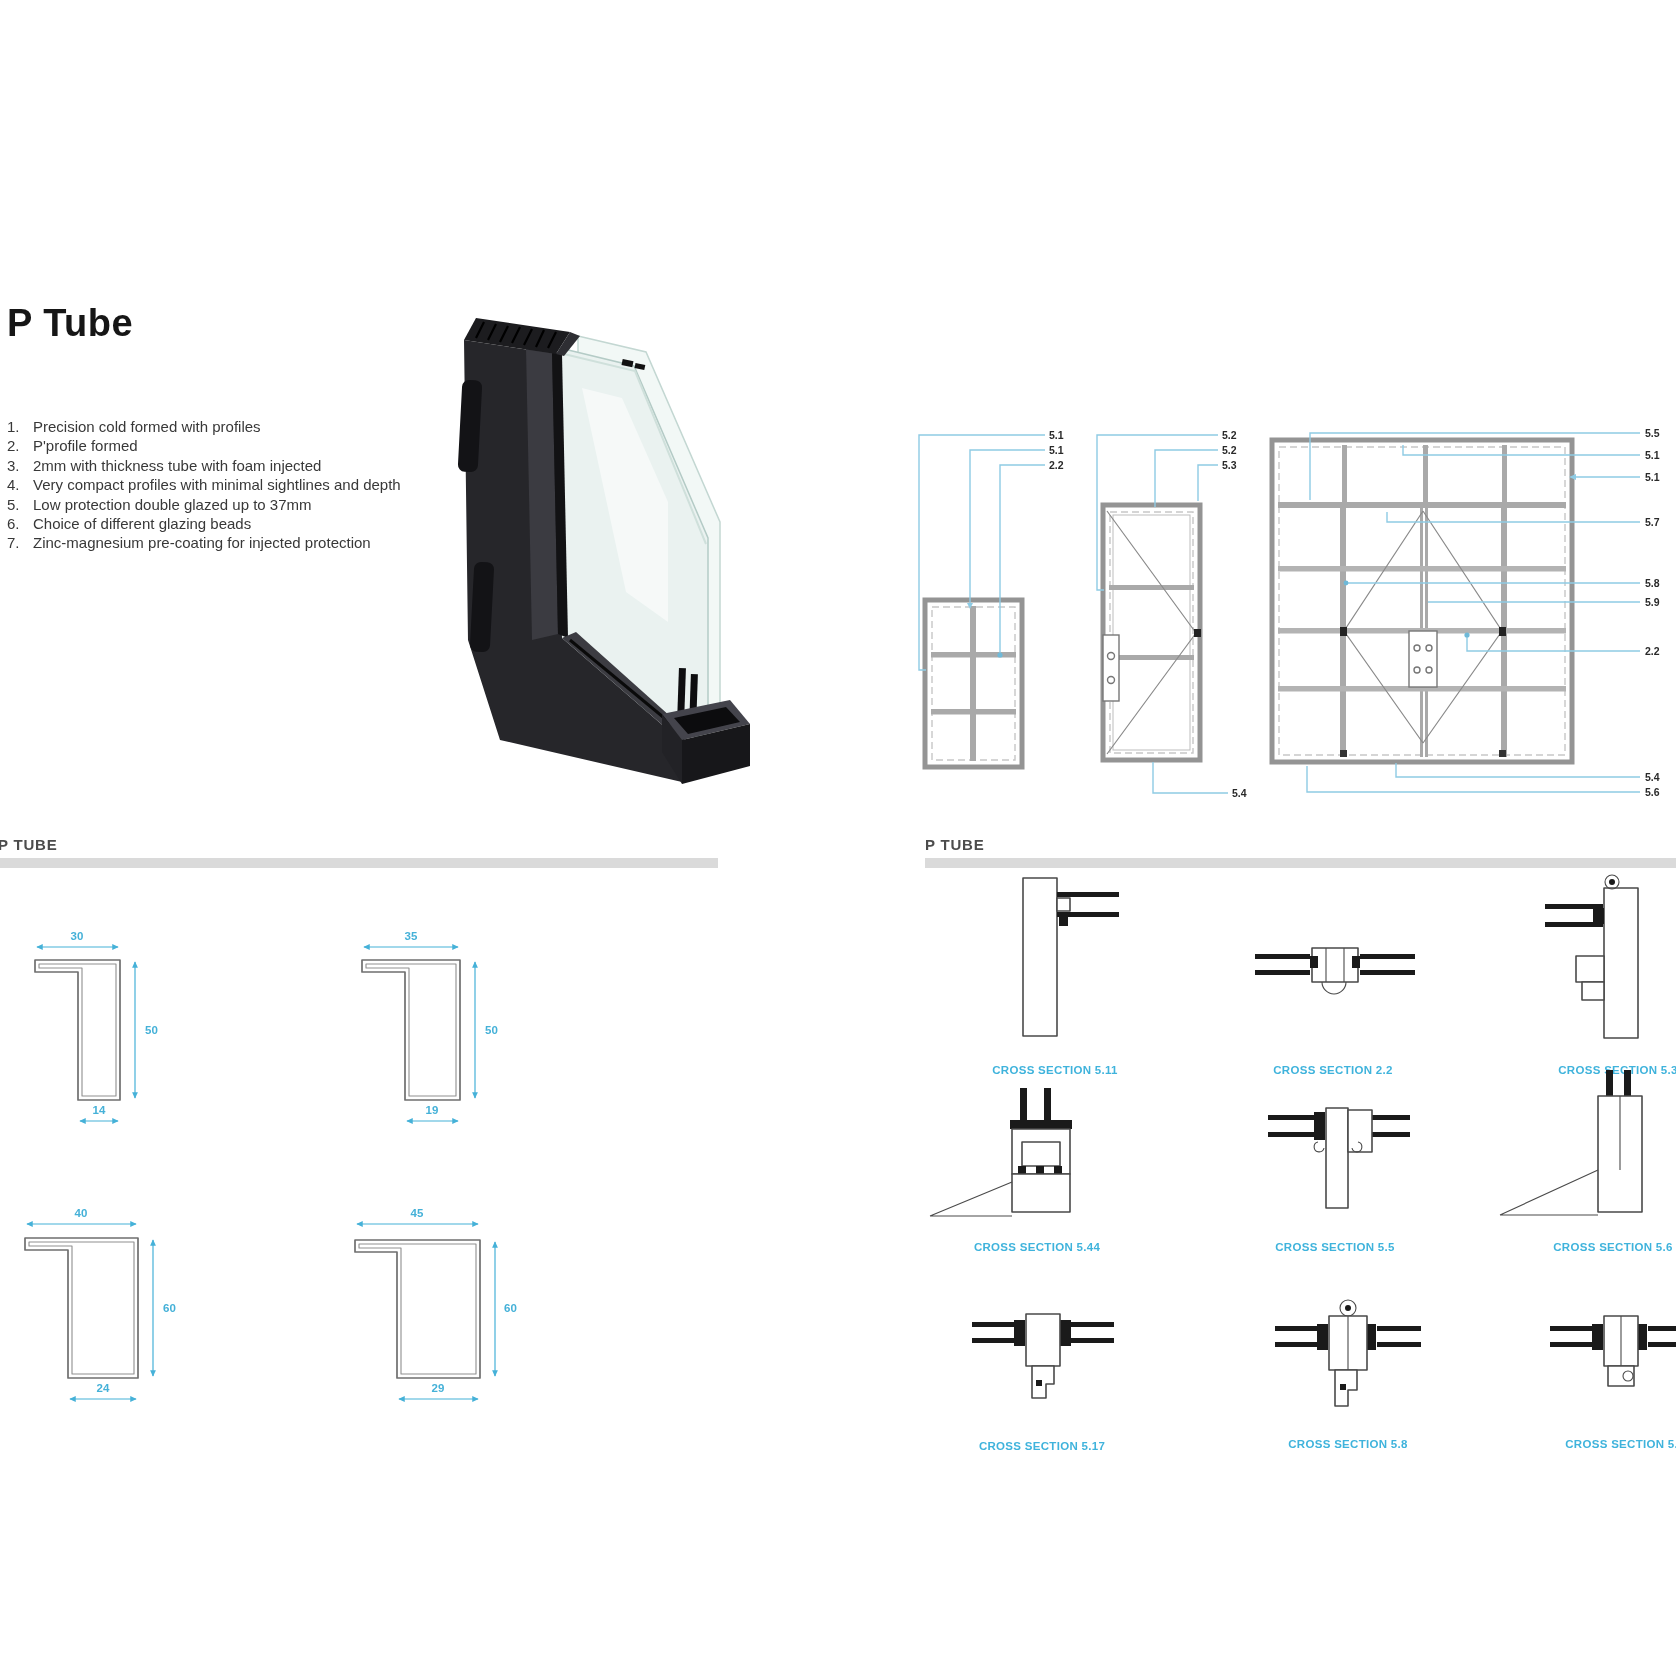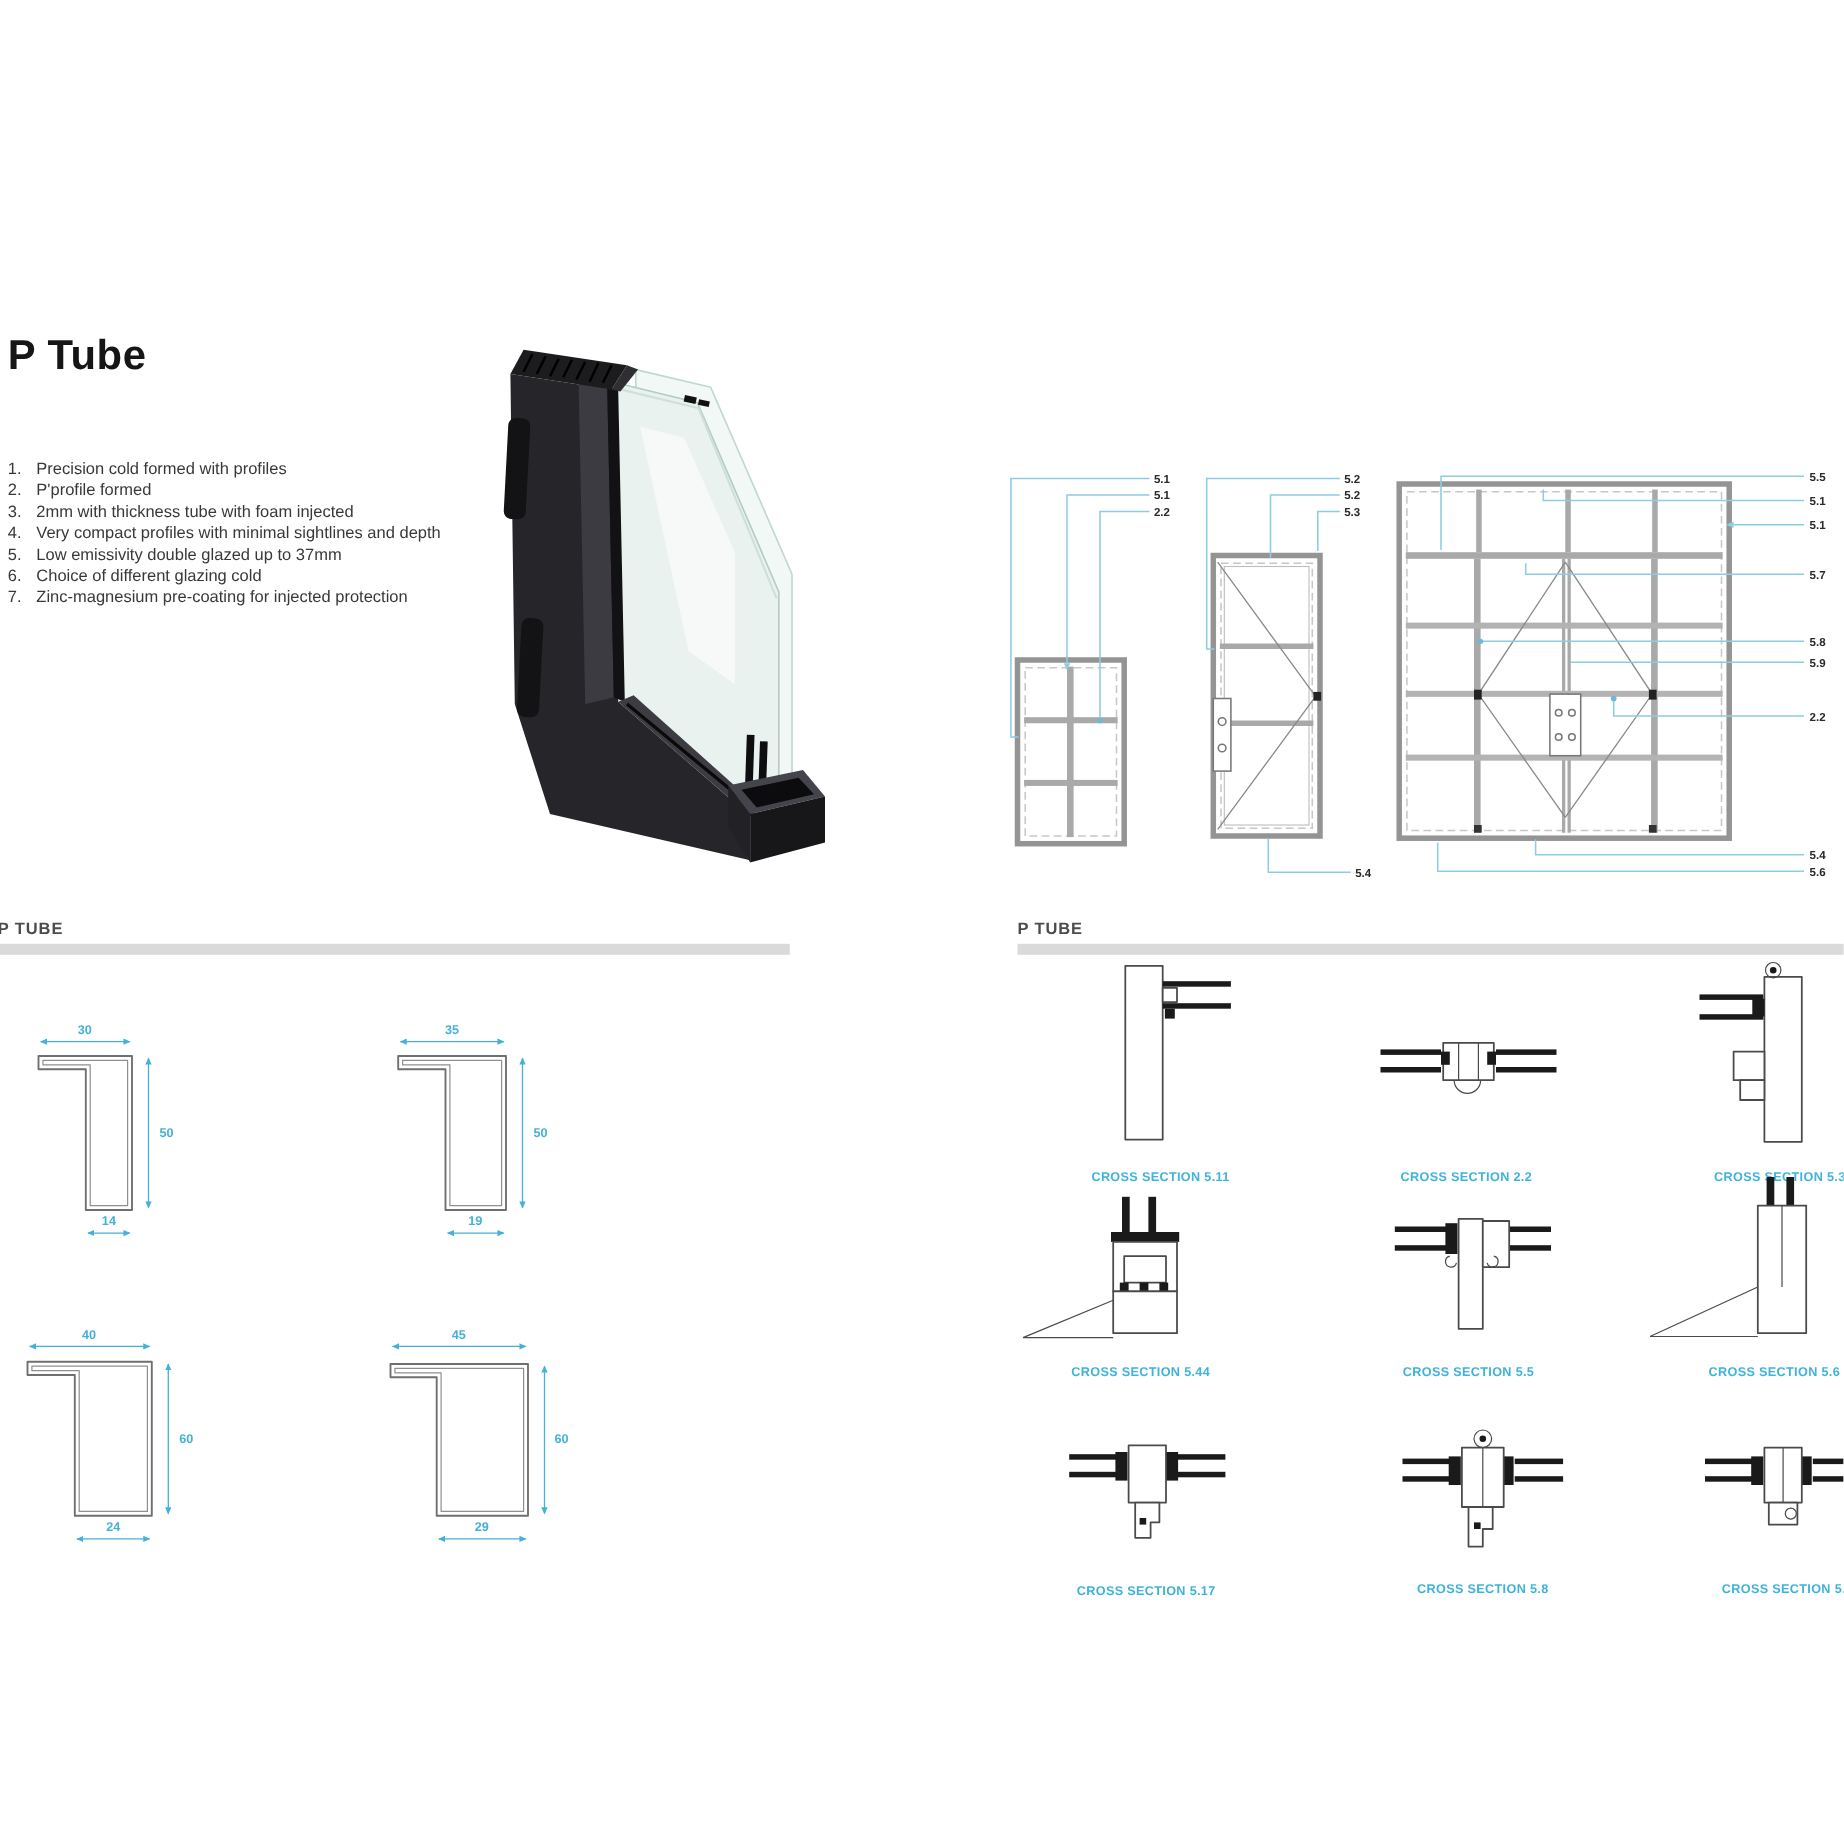--- a/index.html
+++ b/index.html
@@ -50,25 +50,25 @@
   <div class="feat">
       <span class="num">3.</span>
       <span>2mm with thickness tube with foam injected</span>
     </div>
   <div class="feat">
       <span class="num">4.</span>
       <span>Very compact profiles with minimal sightlines and depth</span>
     </div>
   <div class="feat">
       <span class="num">5.</span>
-      <span>Low emissivity double glazed up to 37mm</span>
+      <span>Low protection double glazed up to 37mm</span>
     </div>
   <div class="feat">
       <span class="num">6.</span>
-      <span>Choice of different glazing cold</span>
+      <span>Choice of different glazing beads</span>
     </div>
   <div class="feat">
       <span class="num">7.</span>
       <span>Zinc-magnesium pre-coating for injected protection</span>
     </div>
 </div>
 
 <svg class="abs" style="left:430px;top:290px;" width="340" height="500" viewBox="0 0 340 500">
 
   <polygon points="148,46 216,62 290,232 290,438 148,362" fill="#f2f8f6" stroke="#c3d7d2" stroke-width="1.5"></polygon>

